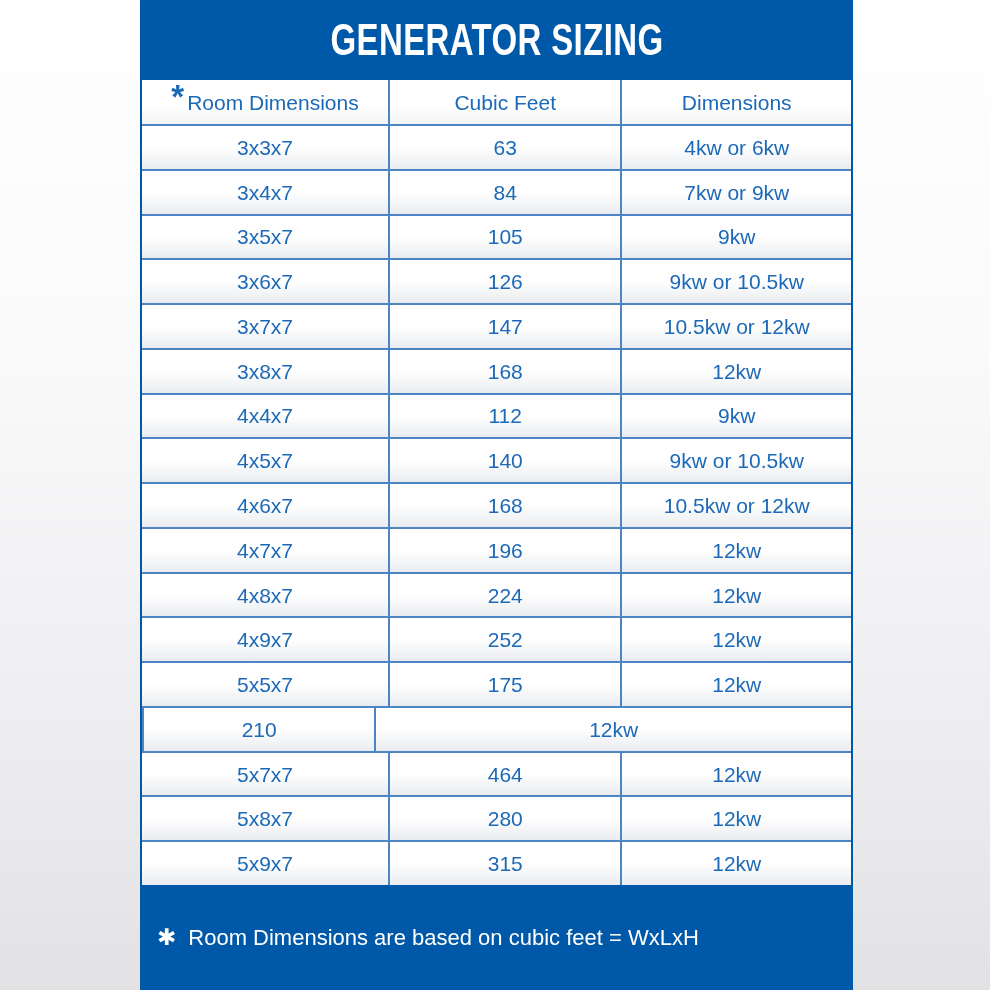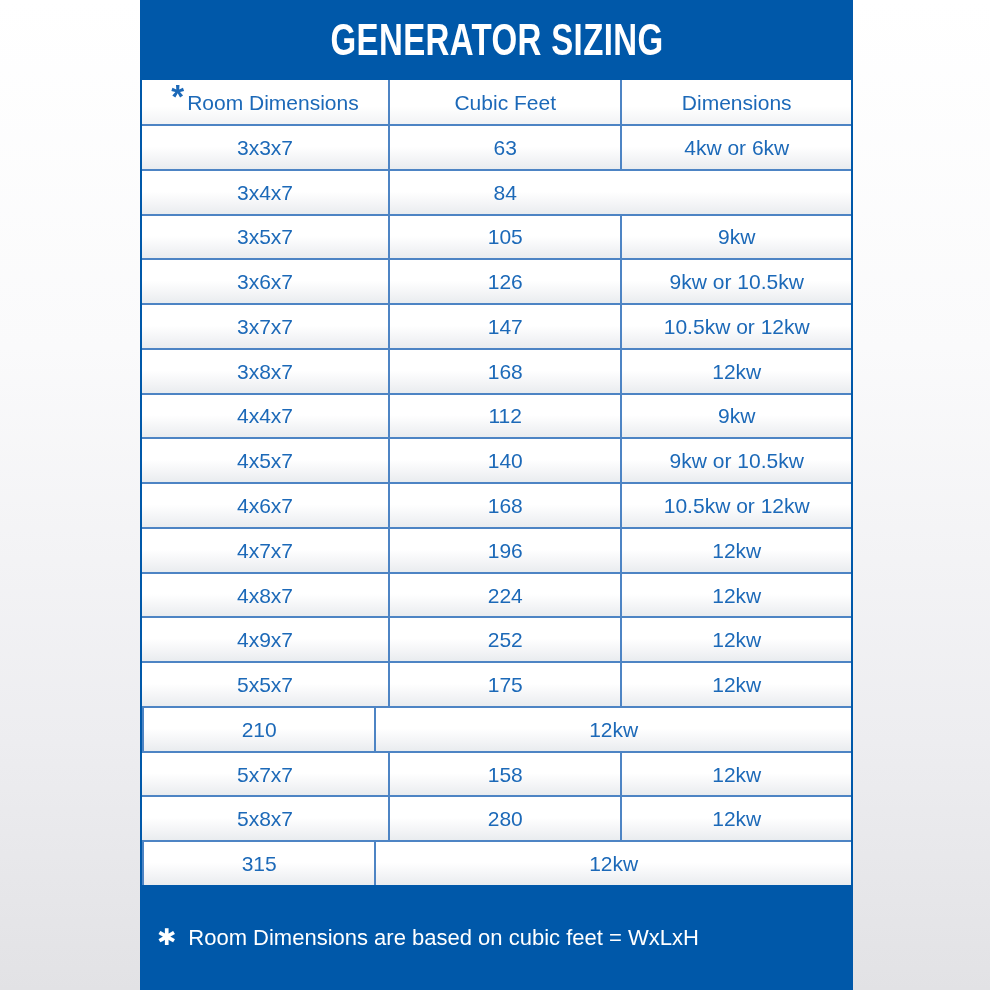--- a/index.html
+++ b/index.html
@@ -112,20 +112,21 @@
       </div>
 
       <div class="trow">
         <div class="cell c1">3x3x7</div>
         <div class="cell c2">63</div>
         <div class="cell c3">4kw or 6kw</div>
       </div>
       <div class="trow">
         <div class="cell c1">3x4x7</div>
         <div class="cell c2">84</div>
+        <div class="cell c3">7kw or 9kw</div>
       </div>
       <div class="trow">
         <div class="cell c1">3x5x7</div>
         <div class="cell c2">105</div>
         <div class="cell c3">9kw</div>
       </div>
       <div class="trow">
         <div class="cell c1">3x6x7</div>
         <div class="cell c2">126</div>
         <div class="cell c3">9kw or 10.5kw</div>
@@ -174,29 +175,30 @@
         <div class="cell c1">5x5x7</div>
         <div class="cell c2">175</div>
         <div class="cell c3">12kw</div>
       </div>
       <div class="trow">
         <div class="cell c2">210</div>
         <div class="cell c3">12kw</div>
       </div>
       <div class="trow">
         <div class="cell c1">5x7x7</div>
-        <div class="cell c2">158</div>
+        <div class="cell c2">464</div>
         <div class="cell c3">12kw</div>
       </div>
       <div class="trow">
         <div class="cell c1">5x8x7</div>
         <div class="cell c2">280</div>
         <div class="cell c3">12kw</div>
       </div>
       <div class="trow">
+        <div class="cell c1">5x9x7</div>
         <div class="cell c2">315</div>
         <div class="cell c3">12kw</div>
       </div>
     </div>
 
     <div class="footnote">
       <span class="fn-ast">✱</span>
       <span>Room Dimensions are based on cubic feet = WxLxH</span>
     </div>
 

